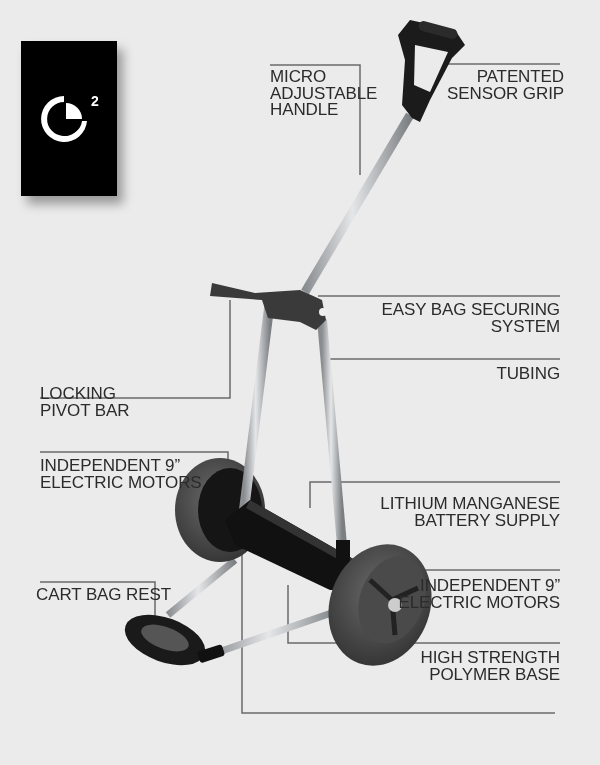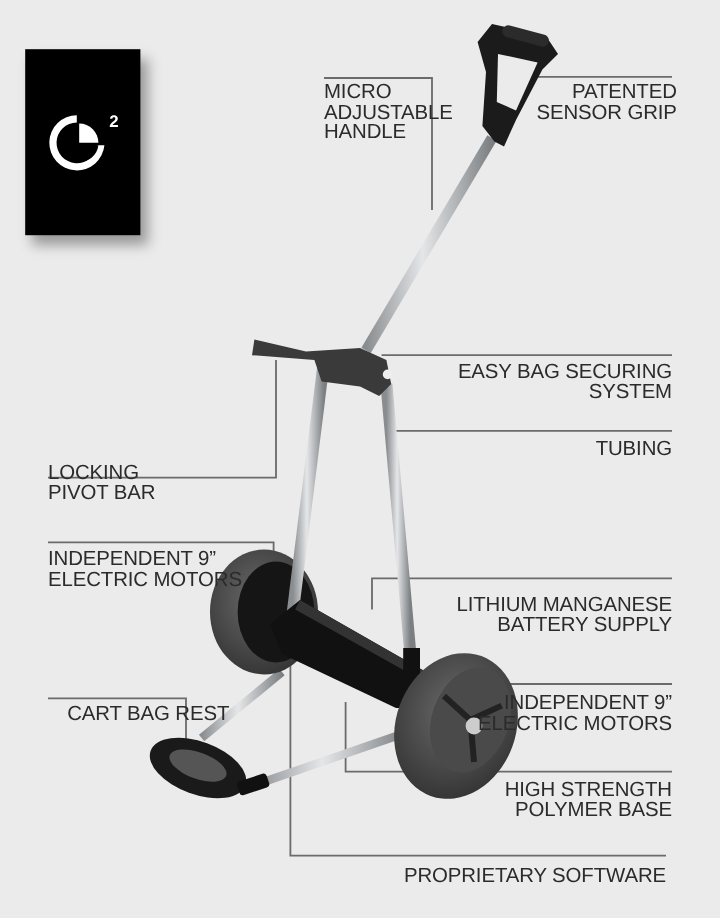--- a/index.html
+++ b/index.html
@@ -121,22 +121,21 @@
     <span>ELECTRIC MOTORS</span>
 </div>
 <div class="label right" style="right:40px; top:496px;">
   <span>LITHIUM MANGANESE</span>
     <span>BATTERY SUPPLY</span>
 </div>
 <div class="label right" style="right:40px; top:578px;">
   <span>INDEPENDENT 9”</span>
     <span>ELECTRIC MOTORS</span>
 </div>
-<div class="label" style="left:56px; top:587px;">
+<div class="label" style="left:36px; top:587px;">
   <span>CART BAG REST</span>
 </div>
 <div class="label right" style="right:40px; top:650px;text-align:right;">
   <span>HIGH STRENGTH</span>
     <span>POLYMER BASE</span>
 </div>
 <div class="label right" style="right:45px; top:722px;">
-  <span>PROPRIETARY SOFTWARE</span>
 </div>
 
 </body></html>

